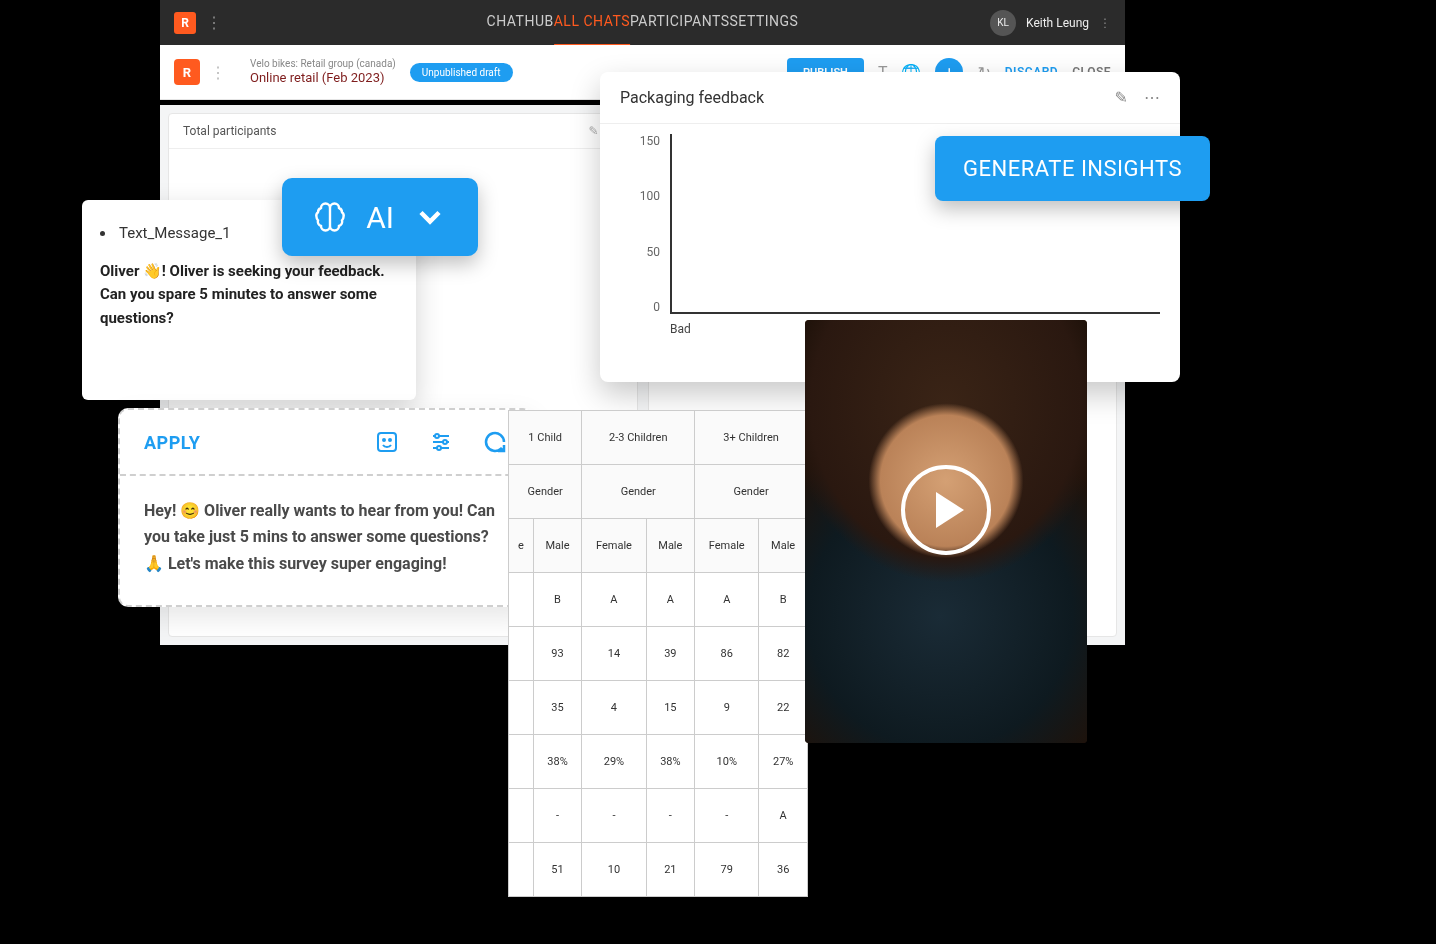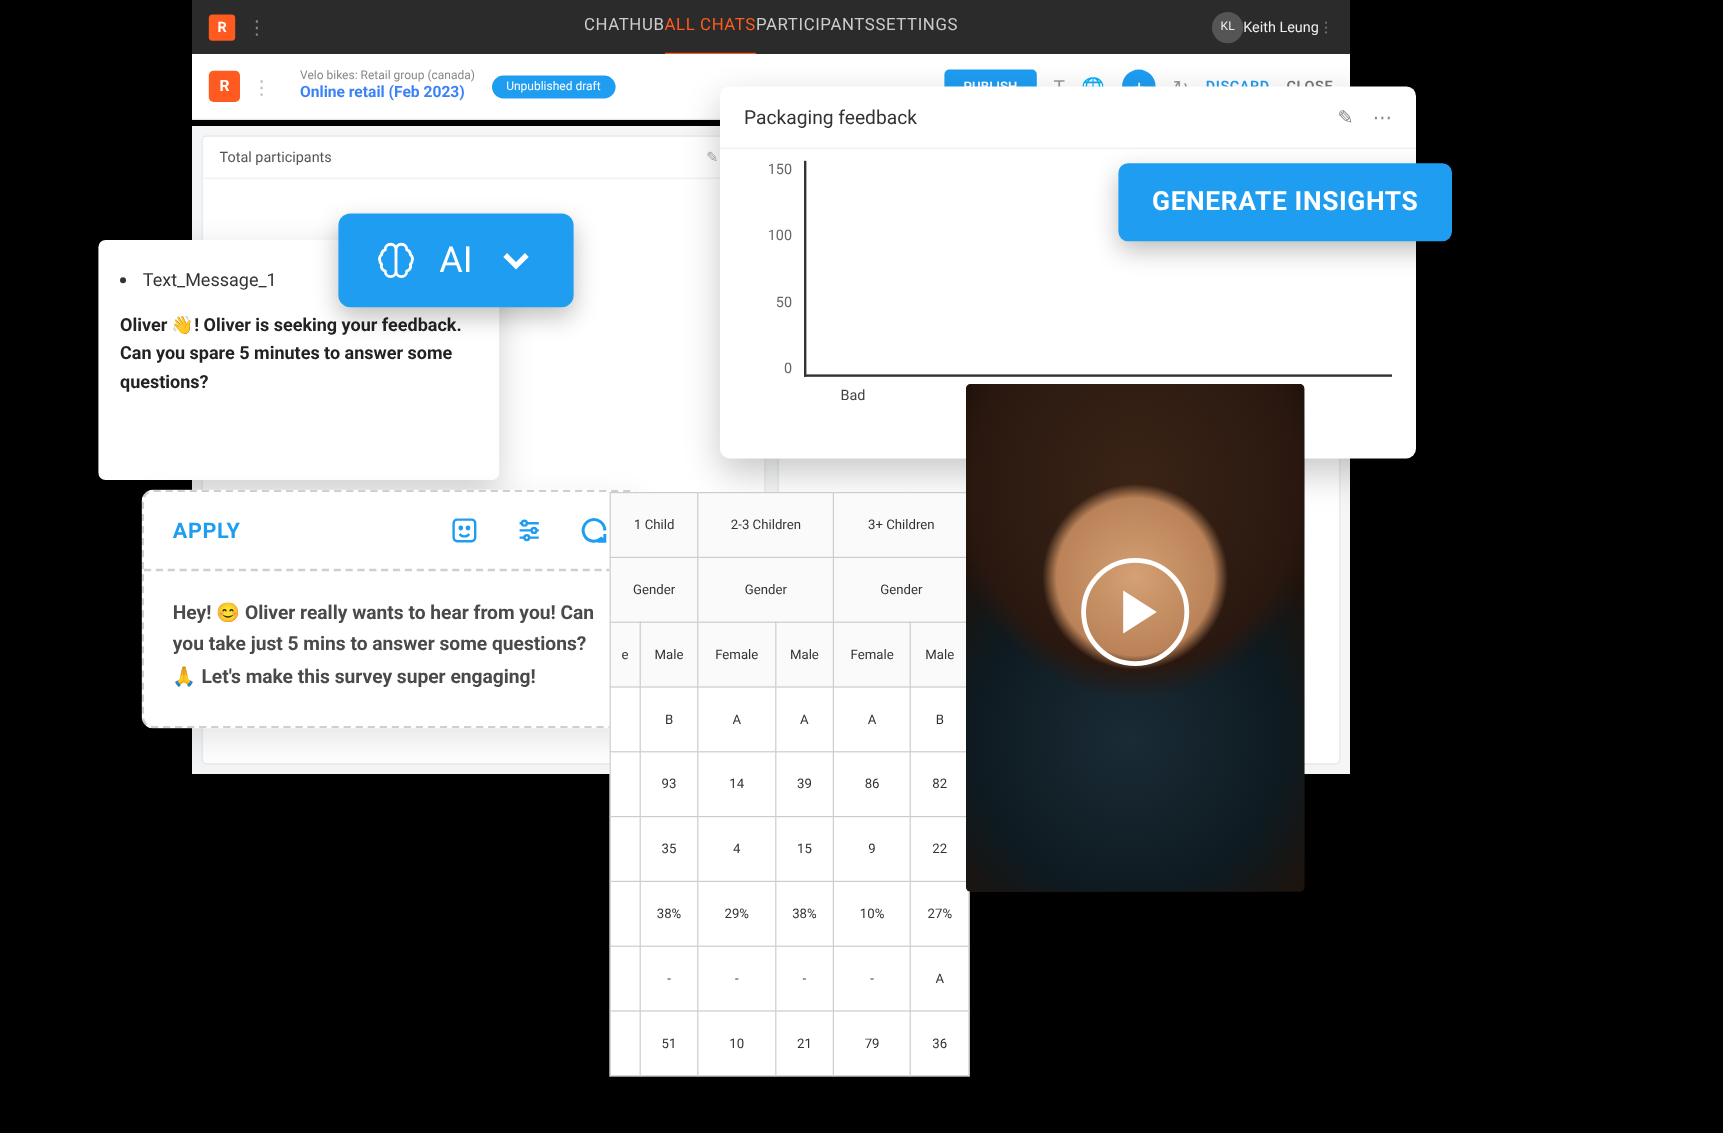--- a/index.html
+++ b/index.html
@@ -6,27 +6,27 @@
 body{background:#000;width:1436px;height:944px;position:relative;overflow:hidden}
 .topbar{position:absolute;left:160px;top:0;width:965px;height:45px;background:#2b2b2b;color:#fff;display:flex;align-items:center;padding:0 14px}
 .logo-sq{width:22px;height:22px;background:#ff5a1f;border-radius:3px;display:flex;align-items:center;justify-content:center;color:#fff;font-weight:700;font-size:12px}
 .kebab{color:#888;margin:0 10px;cursor:pointer;font-size:16px}
 .titleblock{display:flex;flex-direction:column;line-height:1.15}
 .titleblock .t{font-size:12px;color:#ddd}
 .titleblock .s{font-size:9px;color:#aaa;letter-spacing:.3px}
 .navtabs{position:absolute;left:50%;transform:translateX(-50%);display:flex;font-size:14px;letter-spacing:.5px;color:#ccc}
 .navtabs span{padding:15px 0;cursor:pointer}
 .navtabs .active{color:#ff5a1f;border-bottom:3px solid #ff5a1f}
-.userbox{margin-left:auto;display:flex;align-items:center;gap:0;font-size:12px;color:#eee}
+.userbox{margin-left:auto;display:flex;align-items:center;gap:10px;font-size:12px;color:#eee}
 .avatar{width:26px;height:26px;border-radius:50%;background:#555;display:flex;align-items:center;justify-content:center;font-size:10px}
 .subbar{position:absolute;left:160px;top:45px;width:965px;height:55px;background:#fff;border-bottom:1px solid #e4e4e4;display:flex;align-items:center;padding:0 14px}
 .logo-sq2{width:26px;height:26px;background:#ff5a1f;border-radius:4px;display:flex;align-items:center;justify-content:center;color:#fff;font-weight:700;font-size:13px}
 .projblock{margin-left:14px;display:flex;flex-direction:column;line-height:1.2}
 .projblock .p1{font-size:10px;color:#888}
-.projblock .p2{font-size:13px;color:#3b82f6;font-weight:700}
+.projblock .p2{font-size:13px;color:#7f1d1d;font-weight:400}
 .badge{margin-left:14px;background:#1e9df1;color:#fff;font-size:10px;padding:4px 12px;border-radius:12px}
 .subbar .right{margin-left:auto;display:flex;align-items:center;gap:14px}
 .btn-primary{background:#1e9df1;color:#fff;font-size:11px;font-weight:600;padding:8px 16px;border-radius:4px;border:none;cursor:pointer}
 .icon-circle{width:28px;height:28px;border-radius:50%;background:#1e9df1;display:flex;align-items:center;justify-content:center;color:#fff}
 .icon-plain{color:#999;cursor:pointer}
 .linkbtn{color:#1e9df1;font-size:12px;font-weight:600;cursor:pointer;letter-spacing:.5px}
 .cards-row{position:absolute;left:160px;top:105px;width:965px;height:540px;background:#f4f5f6;display:flex;gap:10px;padding:8px}
 .card{background:#fff;border:1px solid #e6e6e6;border-radius:4px;flex:1;position:relative}
 .card-h{display:flex;align-items:center;padding:10px 14px;border-bottom:1px solid #eee;font-size:12px;color:#555}
 .card-h .sp{margin-left:auto;display:flex;gap:12px;color:#aaa}
@@ -47,31 +47,31 @@
 .apply-h .apply-txt{color:#1e9df1;font-size:18px;font-weight:700;letter-spacing:.5px}
 .apply-h .icons{margin-left:auto;display:flex;gap:30px;color:#1e9df1}
 .apply-h .icons svg{width:24px;height:24px}
 .apply-body{padding:22px 24px 28px;font-size:16px;font-weight:700;color:#4a4a4a;line-height:1.65}
 
 
 .chart-panel{position:absolute;left:600px;top:72px;width:580px;height:310px;background:#fff;border-radius:8px;box-shadow:0 12px 30px rgba(0,0,0,.22)}
 .chart-h{display:flex;align-items:center;padding:16px 20px;border-bottom:1px solid #eee}
 .chart-h .t{font-size:16px;color:#333}
 .chart-h .r{margin-left:auto;display:flex;gap:16px;color:#888}
-.gen-btn{position:absolute;right:-30px;top:64px;background:#1e9df1;color:#fff;font-size:22px;font-weight:700;padding:20px 28px;border-radius:8px;box-shadow:0 8px 20px rgba(0,0,0,.25);letter-spacing:.5px}
+.gen-btn{position:absolute;right:-30px;top:64px;background:#1e9df1;color:#fff;font-size:22px;font-weight:400;padding:20px 28px;border-radius:8px;box-shadow:0 8px 20px rgba(0,0,0,.25);letter-spacing:.5px}
 .chart-area{position:relative;height:240px;padding:10px 20px}
 .y-axis{position:absolute;left:20px;top:10px;bottom:50px;width:40px;display:flex;flex-direction:column;justify-content:space-between;align-items:flex-end;font-size:12px;color:#666}
 .plot{position:absolute;left:70px;right:20px;top:10px;bottom:50px;border-left:2px solid #333;border-bottom:2px solid #333;display:flex;align-items:flex-end;gap:6px;padding:0 8px}
 .grp{display:flex;gap:4px;align-items:flex-end;flex:1;justify-content:center}
 .bar{width:16px}
 .b1{background:#5a2d9c}
 .b2{background:#8a5cd6}
 .b3{background:#c5a8ec}
 .xlabels{position:absolute;left:70px;right:20px;bottom:28px;display:flex;font-size:12px;color:#444}
-.xlabels span{flex:1;text-align:center}
+.xlabels span{flex:1;}
 .legend-row{position:absolute;bottom:6px;left:0;right:0;text-align:center;font-size:12px;color:#444}
 .leg-sq{display:inline-block;width:12px;height:12px;background:#5a2d9c;margin-right:6px;vertical-align:middle}
 
 
 .data-table{position:absolute;left:508px;top:410px;width:300px;background:#fff;border:1px solid #ccc;font-size:11px;color:#333;border-collapse:collapse}
 .data-table th,.data-table td{border:1px solid #ccc;padding:20px 6px;text-align:center}
 .data-table th{font-weight:400;background:#fafafa}
 
 
 .video{position:absolute;left:805px;top:320px;width:282px;height:423px;background:linear-gradient(135deg,#6b4a2e 0%,#2a1810 100%);border-radius:4px;overflow:hidden}

